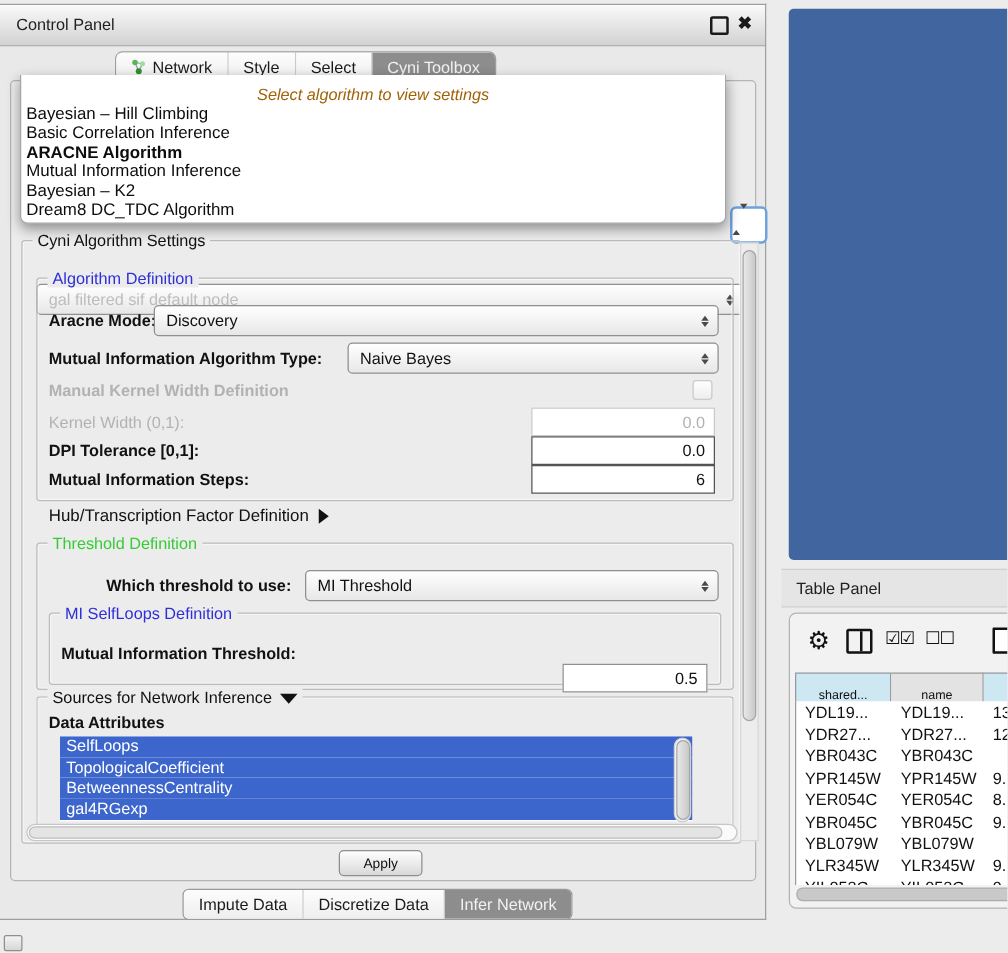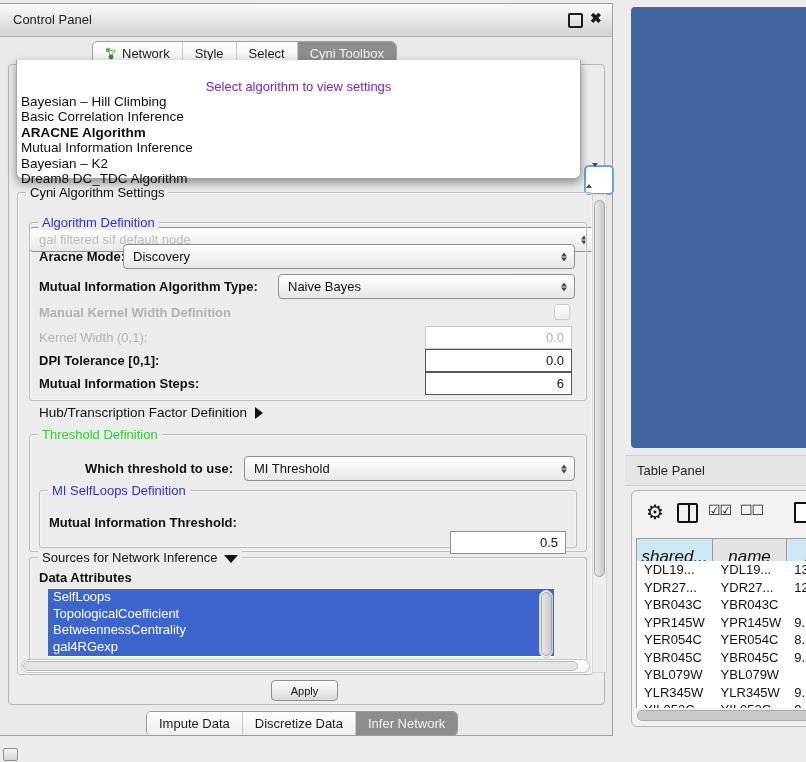--- a/index.html
+++ b/index.html
@@ -33,21 +33,21 @@
   .arr .up{width:0;height:0;border-left:3.5px solid transparent;border-right:3.5px solid transparent;
       border-bottom:4.5px solid #4a4a4a;}
   .arr .dn{width:0;height:0;border-left:3.5px solid transparent;border-right:3.5px solid transparent;
       border-top:4.5px solid #4a4a4a;}
   #combo-hidden-focus{left:575px;top:100px;width:26px;height:26px;border:2px solid #6ea3dd;
       background:#fff;border-radius:5px;}
   #combo-network{left:20px;top:162px;width:566px;height:25px;color:#bdbdbd;}
   
   #popup{left:16px;top:56px;width:563px;height:118px;background:#ffffff;border:1px solid #a6a6a6;
       border-top:none;border-radius:0 0 6px 6px;box-shadow:0 4px 10px rgba(0,0,0,.4);z-index:30;}
-  #popup-prompt{width:100%;text-align:center;margin-top:19px;font-size:13px;color:#6d28d9;}
+  #popup-prompt{width:100%;text-align:center;margin-top:8px;font-size:13px;color:#a16207;font-style:italic;}
   .popt{font-size:13.5px;line-height:15.4px;padding-left:4px;color:#0d0d0d;white-space:nowrap;}
   .popt.b{font-weight:bold;}
   
   .fs{position:absolute;border:1px solid #bcbcbc;border-radius:3px;
       box-shadow:inset 0 0 0 1px rgba(255,255,255,.55);}
   .legend{position:absolute;top:-8px;left:8px;background:#ececec;padding:0 4px;font-size:13px;
       white-space:nowrap;}
   .lbl{position:absolute;font-size:13px;color:#111;white-space:nowrap;}
   .b{font-weight:bold;}
   .dis{color:#b2b2b2;}
@@ -87,22 +87,22 @@
   #tp-header{left:625px;top:455px;width:181px;height:31px;background:#e5e5e5;
       border-top:1px solid #cfcfcf;border-bottom:1px solid #cfcfcf;box-sizing:border-box;}
   #tp-title{left:12px;top:7px;font-size:13px;color:#222;}
   #tp-body{left:631px;top:490px;width:180px;height:237px;background:#f2f2f2;border:1px solid #b3b3b3;
       border-radius:6px 0 0 6px;box-sizing:border-box;}
   .tbicon{position:absolute;color:#111;}
   #icon-columns{width:17px;height:16px;border:2px solid #111;border-radius:2px;}
   #icon-columns:before{content:"";position:absolute;left:50%;top:0;width:2px;height:100%;background:#111;}
   #icon-file{width:13px;height:17px;border:2px solid #111;background:#fff;border-radius:1px;}
   #tbl{left:4px;top:47px;width:200px;}
-  .hc{position:absolute;top:0;height:37px;border:1px solid #9a9a9a;border-left:none;font-size:17px;
-      display:flex;align-items:center;justify-content:center;box-sizing:border-box;font-style:italic;}
+  .hc{position:absolute;top:0;height:37px;border:1px solid #9a9a9a;border-left:none;font-size:10px;
+      display:flex;align-items:center;justify-content:center;box-sizing:border-box;}
   .hc:first-child{border-left:1px solid #9a9a9a;}
   #rows{position:absolute;left:0;top:23px;width:200px;height:147px;overflow:hidden;background:#fff;
       border-left:1px solid #9a9a9a;box-sizing:border-box;}
   .trow{display:flex;height:17.5px;align-items:center;font-size:13px;}
   .tcell{padding-left:7px;box-sizing:border-box;white-space:nowrap;overflow:hidden;}
   
   #mini-icon{left:3px;top:748px;width:13px;height:11px;border:1px solid #8f8f8f;border-radius:2px;
       background:linear-gradient(#f4f4f4,#d6d6d6);}
 </style>
 </head>

